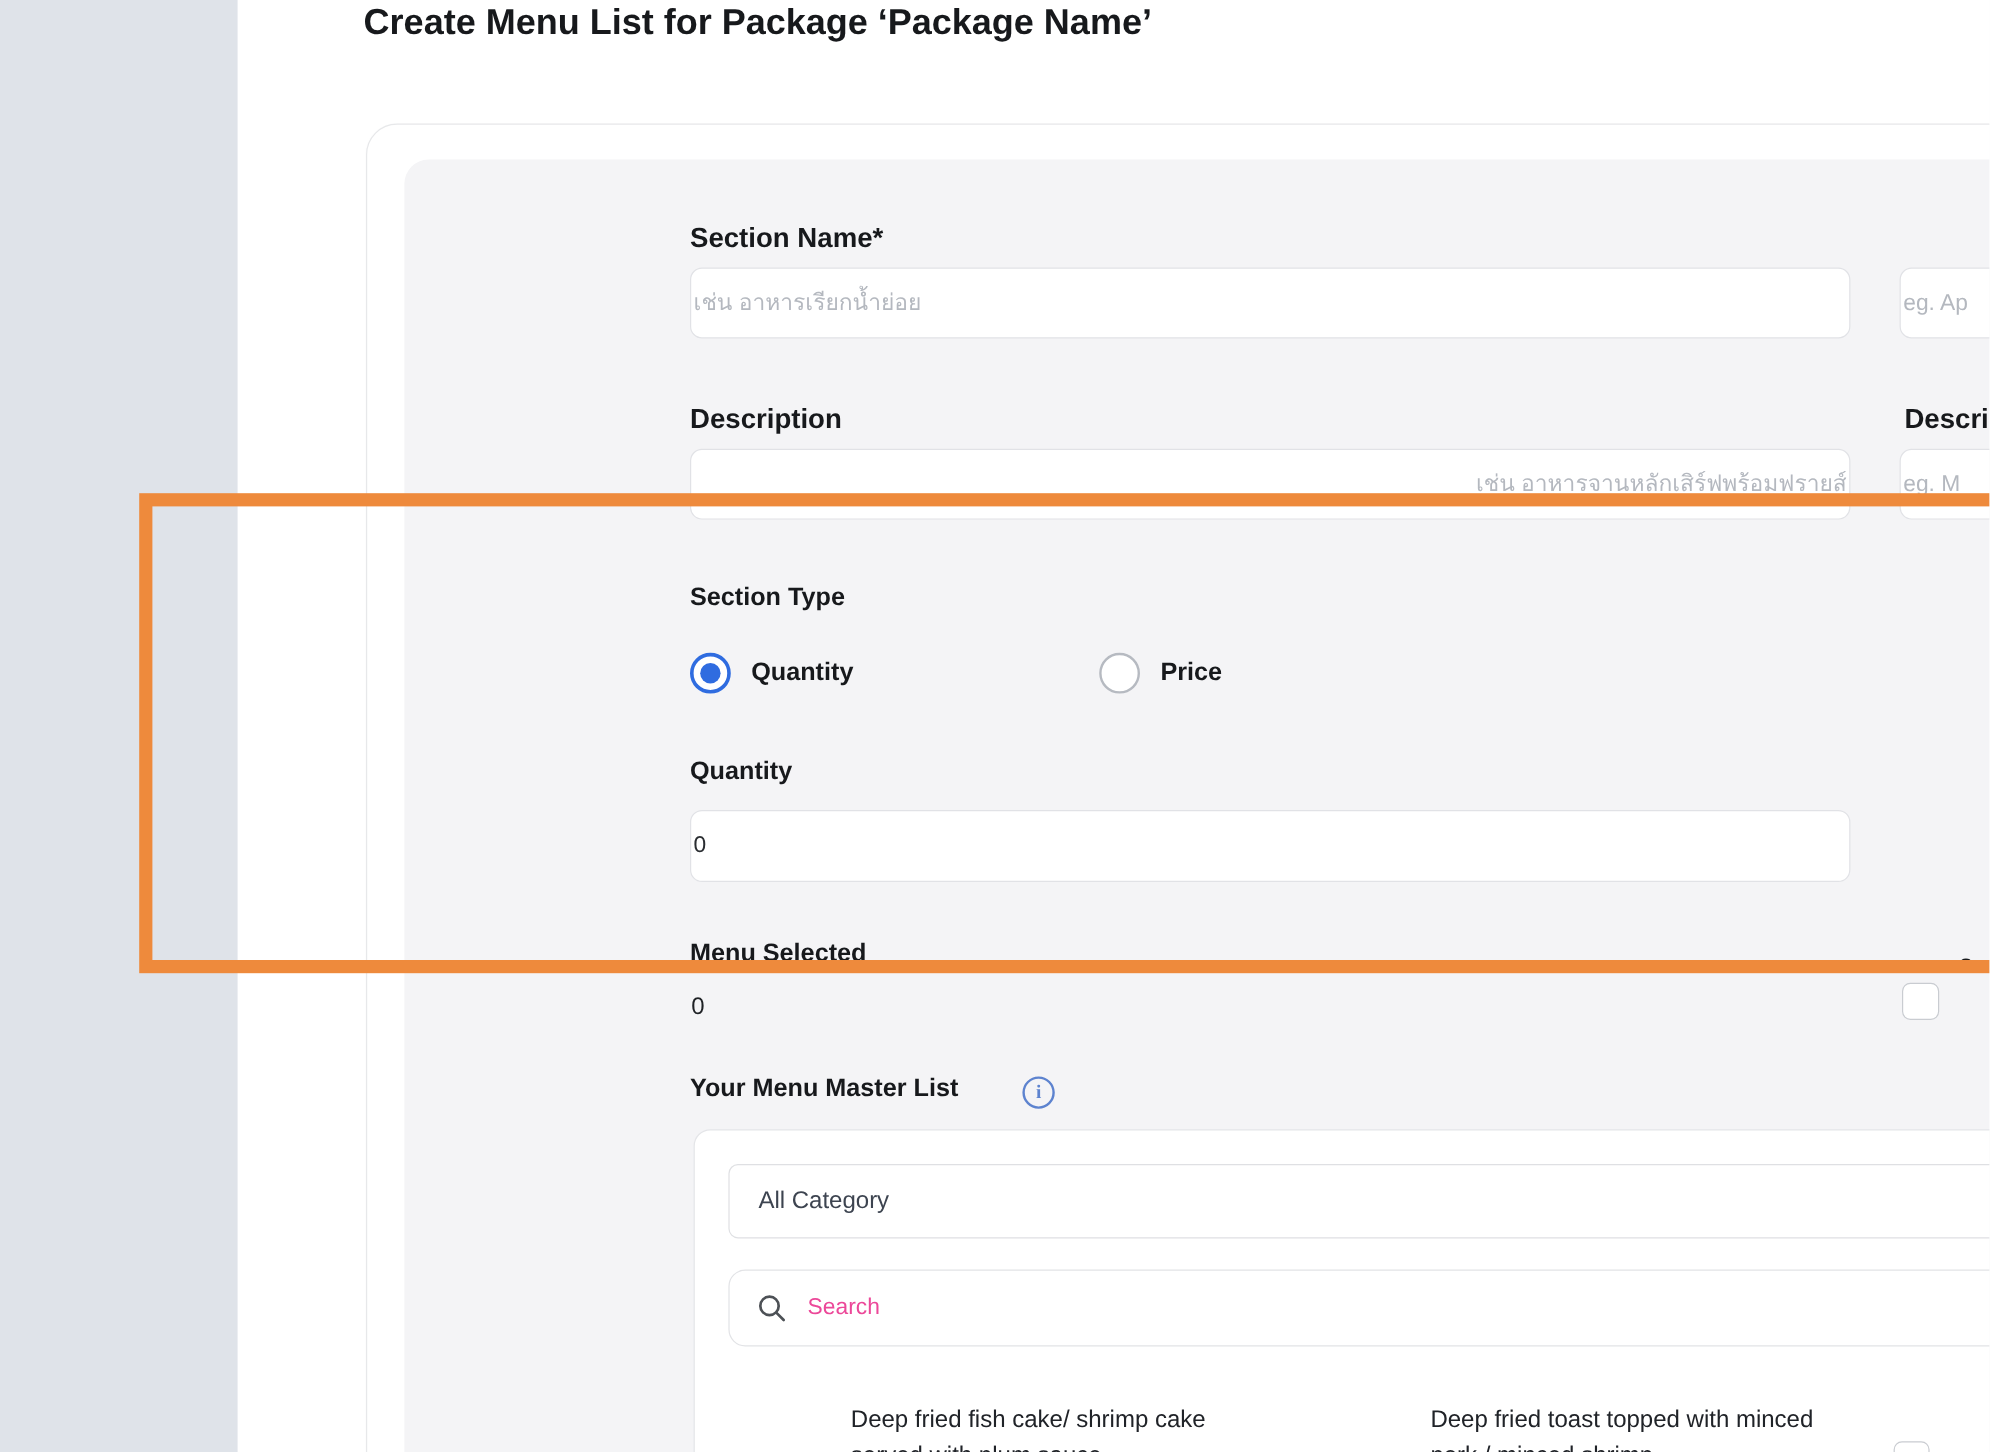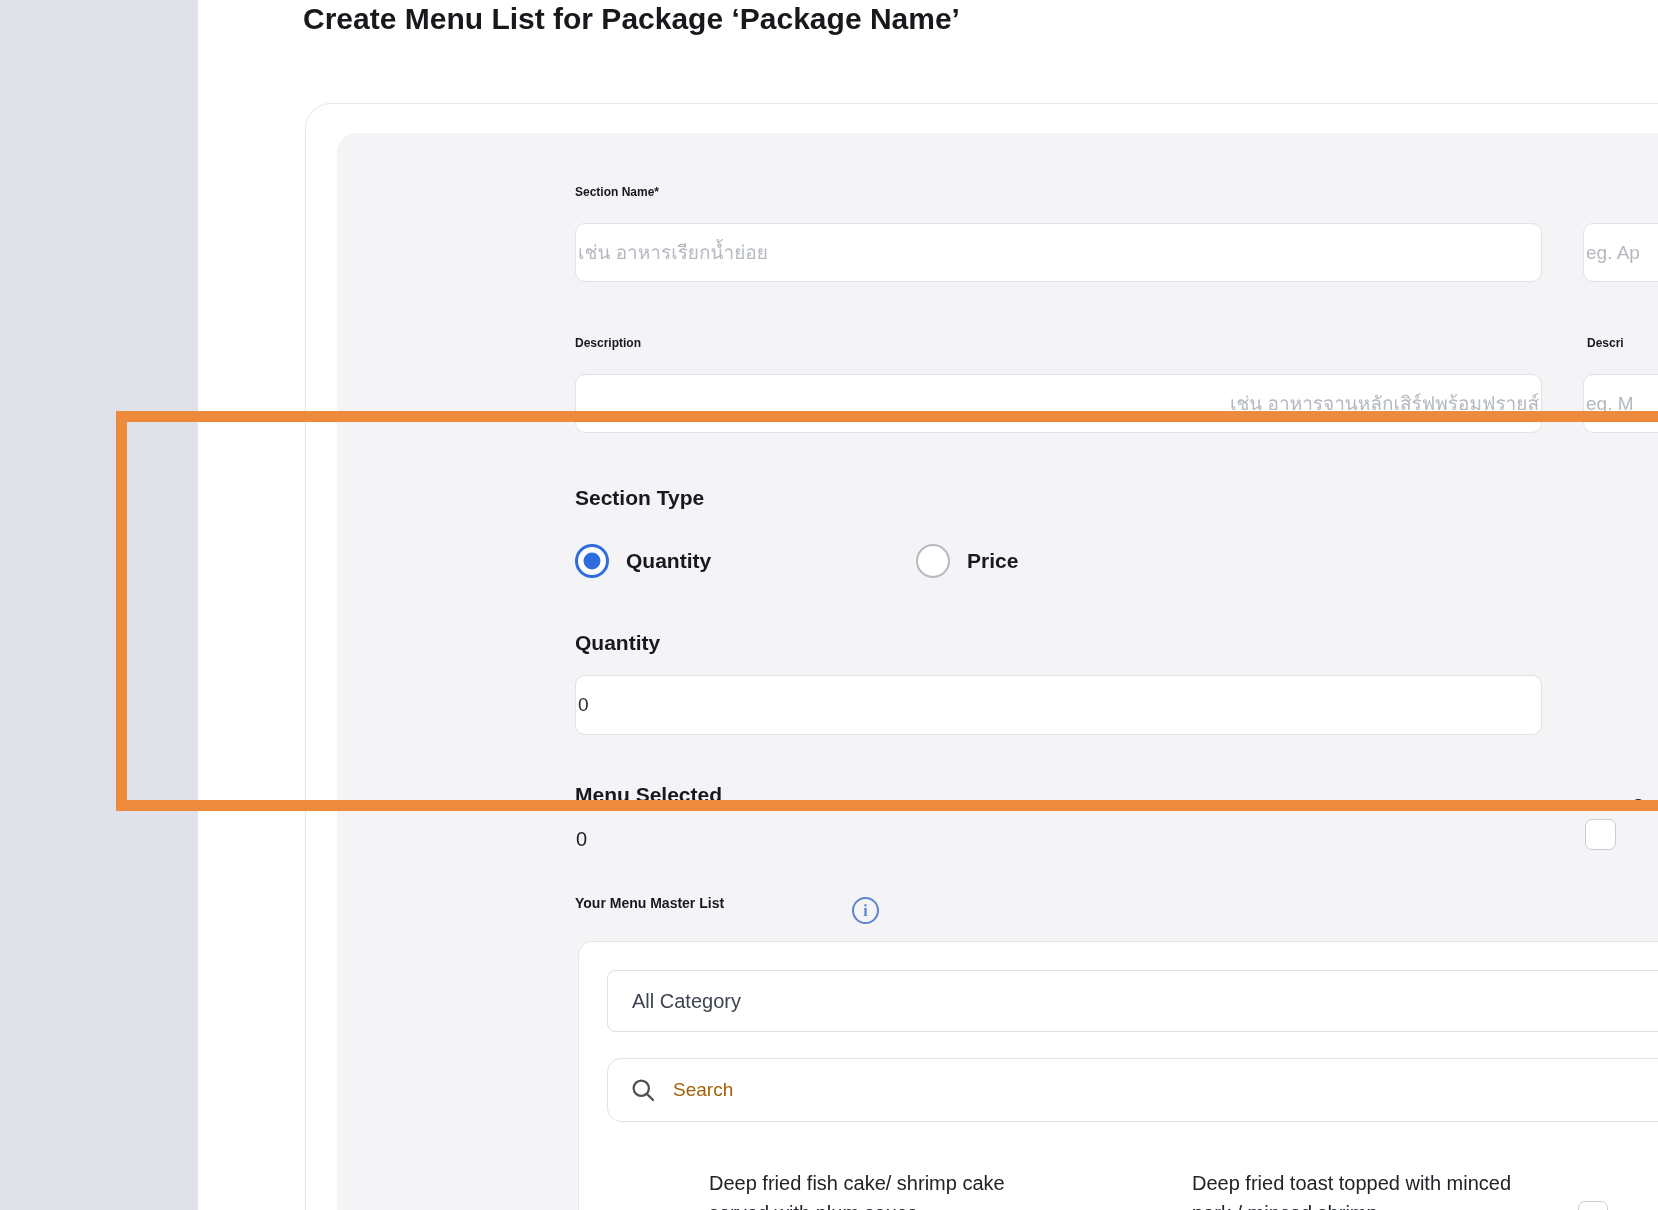--- a/index.html
+++ b/index.html
@@ -11,21 +11,21 @@
 
   .page-title { position:absolute; left:303px; top:2px; font-size:30px; font-weight:700;
                 color:#17191c; letter-spacing:0; white-space:nowrap; }
 
   .outer-card { position:absolute; left:305px; top:103px; width:1860px; height:1260px;
                 background:#ffffff; border:1px solid #e7e8ea; border-radius:26px;
                 box-shadow:0 1px 2px rgba(0,0,0,0.03); }
   .inner-card { position:absolute; left:337px; top:133px; width:1800px; height:1230px;
                 background:#f4f4f6; border-radius:20px; }
 
-  .field-label { position:absolute; font-size:12px; font-weight:700; color:#17191c; white-space:nowrap; }
+  .field-label { position:absolute; font-size:23px; font-weight:700; color:#17191c; white-space:nowrap; }
 
   .text-input { position:absolute; height:59px; background:#ffffff; border:1px solid #e1e2e6;
                 border-radius:10px; font-size:19px; color:#2a2d31; padding:0 2px;
                 font-family:"Liberation Sans", sans-serif; outline:none; }
   .text-input::placeholder { color:#b4b8bf; opacity:1; }
 
   .radio-row { position:absolute; display:flex; align-items:center; }
   .radio-outer { width:34px; height:34px; border-radius:50%; background:#ffffff; position:relative; flex:0 0 auto; }
   .radio-selected { border:3px solid #2f6ce0; }
   .radio-selected::after { content:""; position:absolute; left:50%; top:50%; width:17px; height:17px;
@@ -44,21 +44,21 @@
                   background:#ffffff; border:1px solid #e4e5e8; border-radius:14px; }
 
   .category-select { position:absolute; left:607px; top:970px; width:1460px; height:62px;
                      background:#ffffff; border:1px solid #dfe0e3; border-radius:8px;
                      display:flex; align-items:center; padding:0 24px; font-size:20px; color:#3d4450; }
 
   .search-box { position:absolute; left:607px; top:1058px; width:1460px; height:64px;
                 background:#ffffff; border:1px solid #e2e3e6; border-radius:14px;
                 display:flex; align-items:center; padding:0 22px; }
   .search-box svg { flex:0 0 auto; }
-  .search-placeholder { font-size:19px; color:#a16207; margin-left:16px; }
+  .search-placeholder { font-size:19px; color:#ec4899; margin-left:16px; }
 
   .menu-item { position:absolute; font-size:20px; font-weight:500; color:#202328; line-height:30px; }
   .menu-item .line { display:block; white-space:nowrap;margin-left:32px; }
 
   .checkbox { position:absolute; background:#ffffff; border:1.5px solid #c9ccd1; border-radius:7px; }
 
   .annotation-box { position:absolute; left:116px; top:411px; width:1742px; height:400px;
                     border:11px solid #ee8a3c; z-index:50; pointer-events:none; }
 </style>
 </head>
@@ -89,21 +89,21 @@
     <span class="radio-outer radio-unselected"></span>
     <span class="radio-label">Price</span>
   </div>
 
   <div class="field-label" style="left:575px; top:631px; font-size:21px;">Quantity</div>
   <input class="text-input" style="left: 575px; top: 675px; width: 967px; height: 60px;" type="text" value="0">
 
   <div class="field-label" style="left:575px; top:783px; font-size:21px;">Menu Selected</div>
   <div class="static-value" style="left:576px; top:828px;">0</div>
 
-  <div class="field-label" style="left:575px; top:895px; font-size:14px;">Your Menu Master List</div>
+  <div class="field-label" style="left:575px; top:895px; font-size:21px;">Your Menu Master List</div>
   <div class="info-icon">i</div>
 
   <div class="master-panel"></div>
 
   <div class="category-select">
     <span>All Category</span>
   </div>
 
   <div class="search-box">
     <svg width="27" height="27" viewBox="0 0 24 24">

